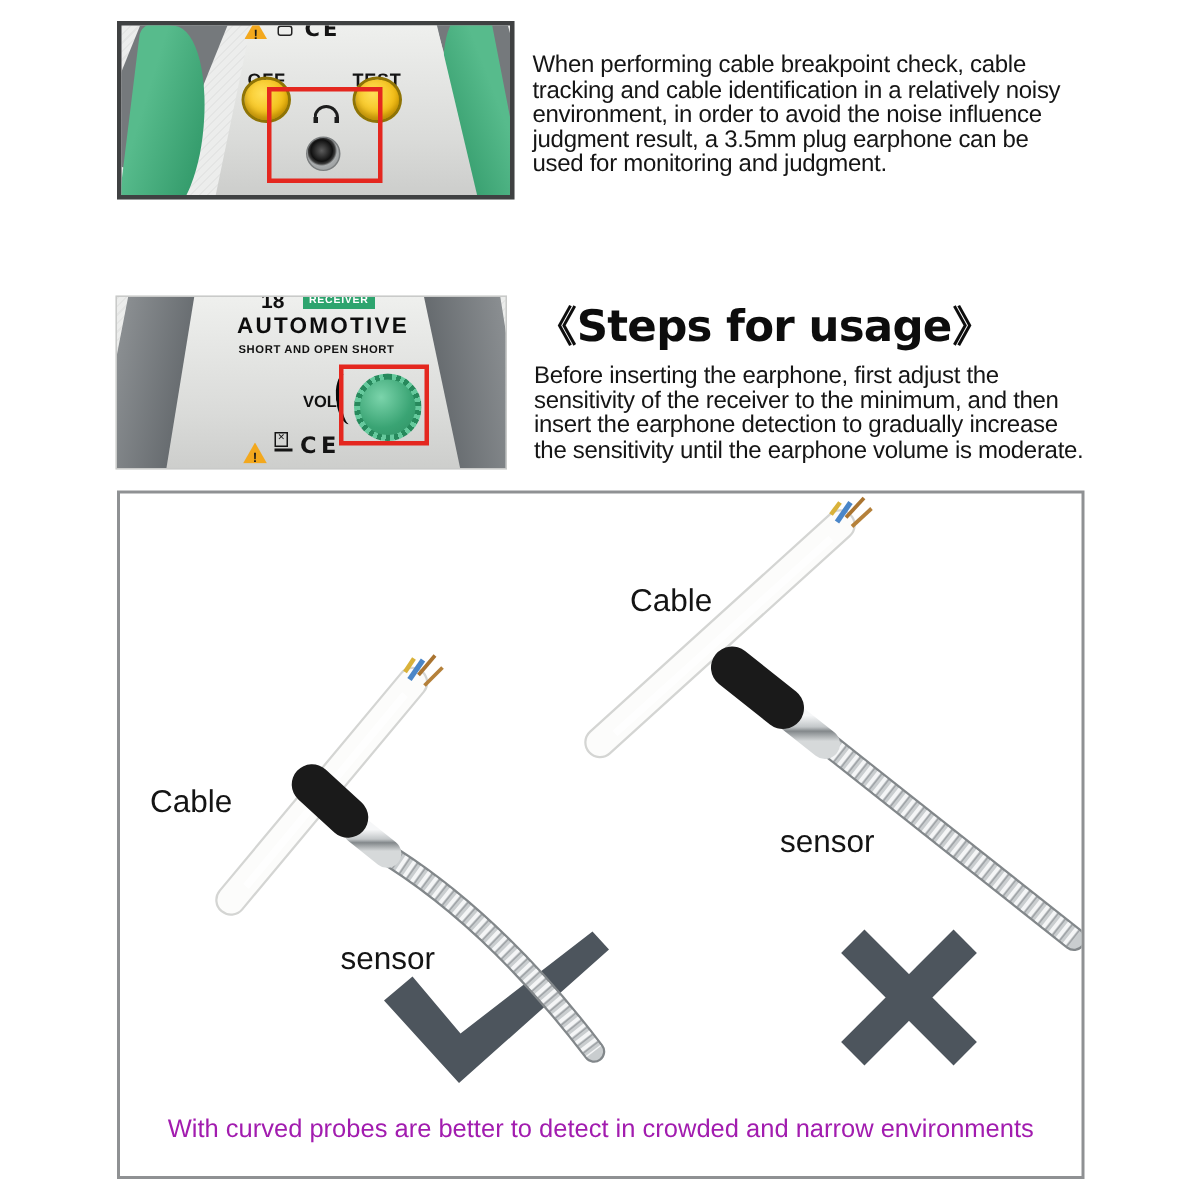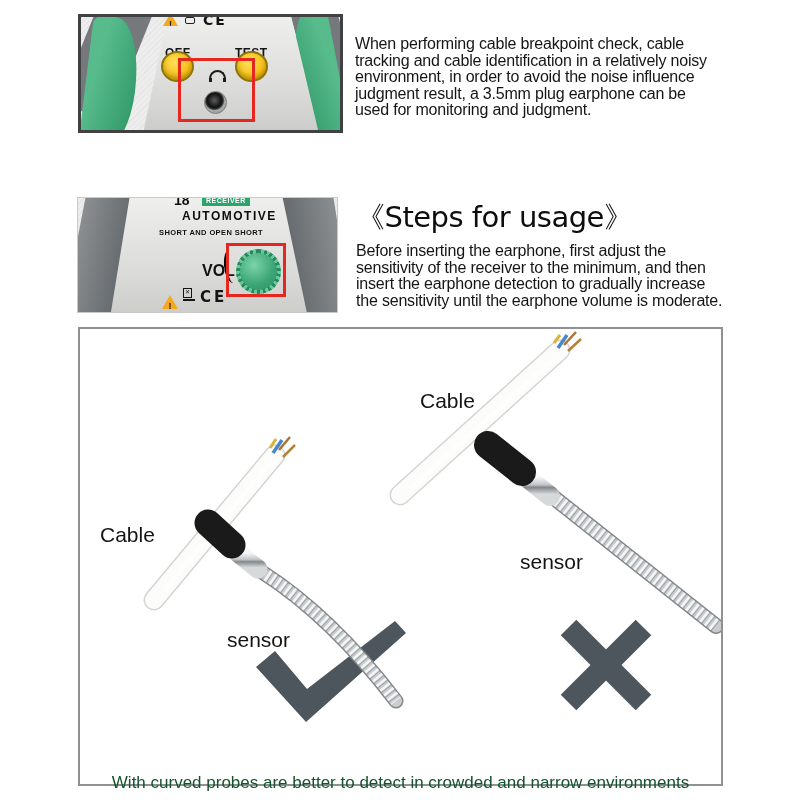--- a/index.html
+++ b/index.html
@@ -2,22 +2,22 @@
 <html><head>
 <meta charset="utf-8">
 <style>
   html,body{margin:0;padding:0;background:#fff;}
   .canvas{position:relative;width:800px;height:800px;background:#fff;overflow:hidden;
           font-family:"Liberation Sans",sans-serif;color:#111;}
   .abs{position:absolute;}
 
   
   .para{font-size:16px;line-height:16.5px;letter-spacing:-0.2px;color:#151515;white-space:pre-line;}
-  .heading{font-family:"DejaVu Sans","Liberation Sans",sans-serif;font-size:29px;font-weight:normal;color:#0d0d0d;letter-spacing:-0.5px;}
-  .caption{font-size:17px;color:#14532d;text-align:center;margin-top:30px;}
+  .heading{font-family:"DejaVu Sans","Liberation Sans",sans-serif;font-size:29px;font-weight:bold;color:#0d0d0d;letter-spacing:-0.5px;}
+  .caption{font-size:17px;color:#a21caf;text-align:center;}
 
   
   .photo{overflow:hidden;box-sizing:border-box;
          background:#ecedec;
          background-image:repeating-linear-gradient(135deg,rgba(100,100,100,.06) 0 1px,transparent 1px 4px);}
   .photo1{left:78px;top:14px;width:265px;height:119px;border:3px solid #3f4142;}
   .photo2{left:77px;top:197px;width:261px;height:116px;border:1px solid #c9cac9;}
 
   .dark-grip{background:linear-gradient(90deg,#8a8e91,#5f6468);}
   .face{background:linear-gradient(180deg,#eff0ee,#dadbd9 65%,#cbccca);}
@@ -103,24 +103,24 @@
 judgment result, a 3.5mm plug earphone can be
 used for monitoring and judgment.</div>
 
   <div class="abs photo photo2">
     <div class="abs dark-grip p2-dark-left"></div>
     <div class="abs p2-dark-right"></div>
     <div class="abs p2-face face"></div>
 
     <div class="abs" style="left:96px;top:-6px;font-size:14px;font-weight:bold;">18</div>
     <div class="abs badge" style="left:124px;top:-3px;">RECEIVER</div>
-    <div class="abs" style="left:80px;top:11px;font-size:12px;font-weight:bold;letter-spacing:1.5px;color:#0d0d0d;margin-left:24px;">AUTOMOTIVE</div>
+    <div class="abs" style="left:80px;top:11px;font-size:15px;font-weight:bold;letter-spacing:1.5px;color:#0d0d0d;">AUTOMOTIVE</div>
     <div class="abs" style="left:81px;top:30px;font-size:7.5px;font-weight:bold;letter-spacing:.4px;">SHORT AND OPEN SHORT</div>
 
-    <div class="abs" style="left:124px;top:64px;font-size:16px;font-weight:bold;">VOL</div>
+    <div class="abs" style="left:124px;top:64px;font-size:11px;font-weight:bold;">VOL</div>
     <div class="abs vol-arc" style="left:146px;top:51px;"></div>
     <div class="abs knob" style="left:158px;top:51px;">
         <div class="knob-inner"></div>
       </div>
     <div class="abs redbox" style="left:148px;top:45px;width:60px;height:54px;"></div>
 
     <div class="abs tri" style="left:84px;top:97px;width:16px;height:14px;"><span>!</span></div>
     <div class="abs" style="left:105px;top:90px;">
       <div class="bin">✕</div>
       <div class="bin-bar"></div>

